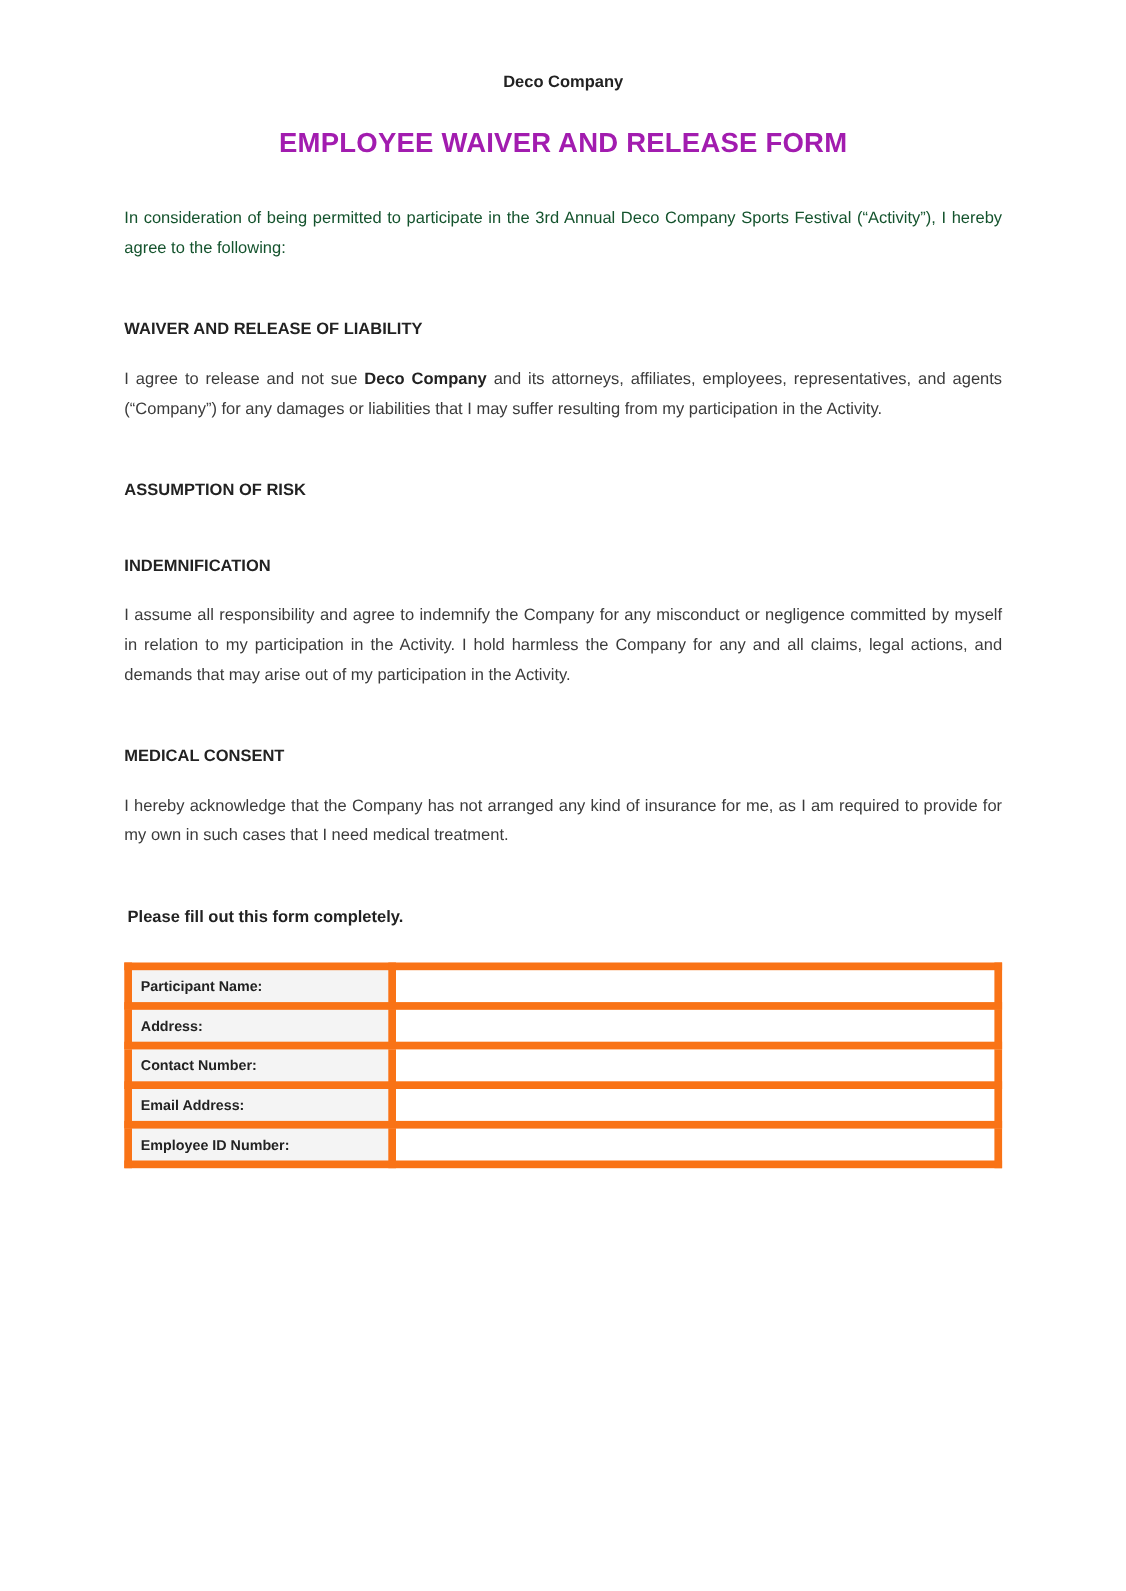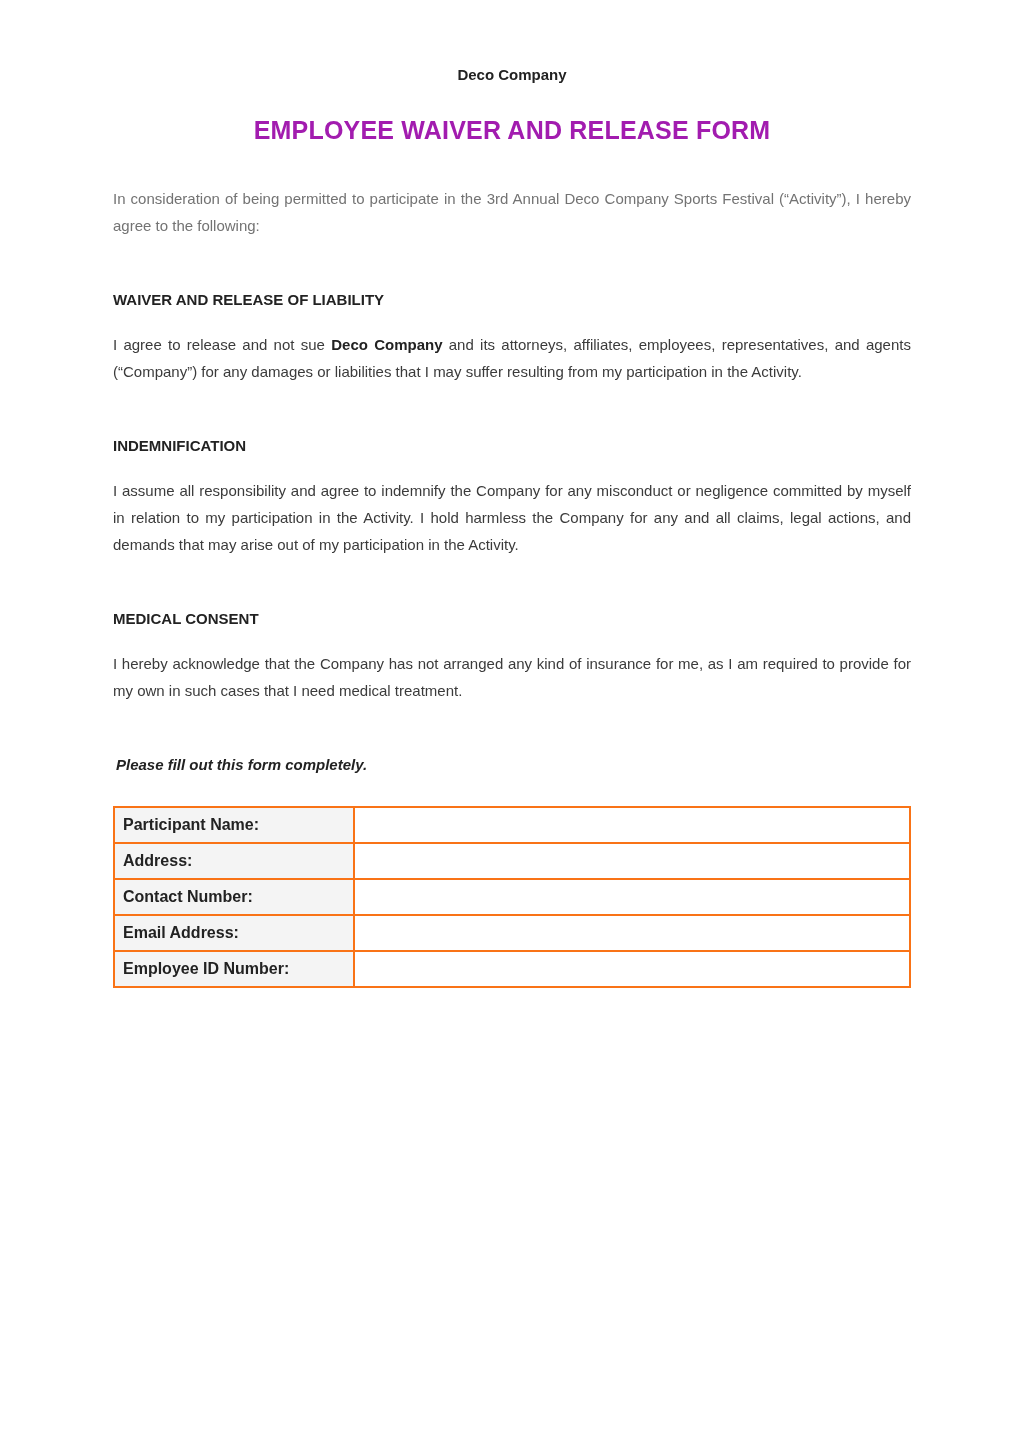--- a/index.html
+++ b/index.html
@@ -29,21 +29,21 @@
     font-size: 25px;
     color: #a21caf;
     margin-top: 33px;
     letter-spacing: 0.2px;
   }
   .intro {
     margin-top: 40px;
     font-size: 15px;
     line-height: 27px;
     text-align: justify;
-    color: #737373;
+    color: #14532d;
   }
   .section-heading {
     margin-top: 52px;
     font-size: 15px;
     font-weight: bold;
     color: #222222;
   }
   .section-body {
     margin-top: 23px;
     font-size: 15px;
@@ -51,32 +51,31 @@
     text-align: justify;
     color: #3b3b3b;
   }
   .section-body strong { color: #222222; }
   .prompt {
     margin-top: 52px;
     margin-left: 3px;
     font-size: 15px;
     font-weight: bold;
     color: #222222;
-    font-style: italic;
   }
   table.fill-form {
     margin-top: 33px;
     width: 100%;
     border-collapse: collapse;
     table-layout: fixed;
   }
   table.fill-form td {
-    border: 2px solid #f97316;
+    border: 7px solid #f97316;
     height: 36px;
-    font-size: 16px;
+    font-size: 13px;
     padding: 0 8px;
     vertical-align: middle;
   }
   td.cell-label {
     width: 240px;
     background: #f4f4f4;
     font-weight: bold;
     color: #222222;
   }
   td.cell-value {
@@ -90,20 +89,21 @@
 
   <div class="company">Deco Company</div>
 
   <h1 class="title">EMPLOYEE WAIVER AND RELEASE FORM</h1>
 
   <p class="intro">In consideration of being permitted to participate in the 3rd Annual Deco Company Sports Festival (“Activity”), I hereby agree to the following:</p>
 
   <h2 class="section-heading">WAIVER AND RELEASE OF LIABILITY</h2>
   <p class="section-body"><span>I agree to release and not sue </span><strong>Deco Company</strong><span> and its attorneys, affiliates, employees, representatives, and agents (“Company”) for any damages or liabilities that I may suffer resulting from my participation in the Activity.</span></p>
 
+  <h2 class="section-heading">ASSUMPTION OF RISK</h2>
 
   <h2 class="section-heading">INDEMNIFICATION</h2>
   <p class="section-body">I assume all responsibility and agree to indemnify the Company for any misconduct or negligence committed by myself in relation to my participation in the Activity. I hold harmless the Company for any and all claims, legal actions, and demands that may arise out of my participation in the Activity.</p>
 
   <h2 class="section-heading">MEDICAL CONSENT</h2>
   <p class="section-body">I hereby acknowledge that the Company has not arranged any kind of insurance for me, as I am required to provide for my own in such cases that I need medical treatment.</p>
 
   <p class="prompt">Please fill out this form completely.</p>
 
   <table class="fill-form">

